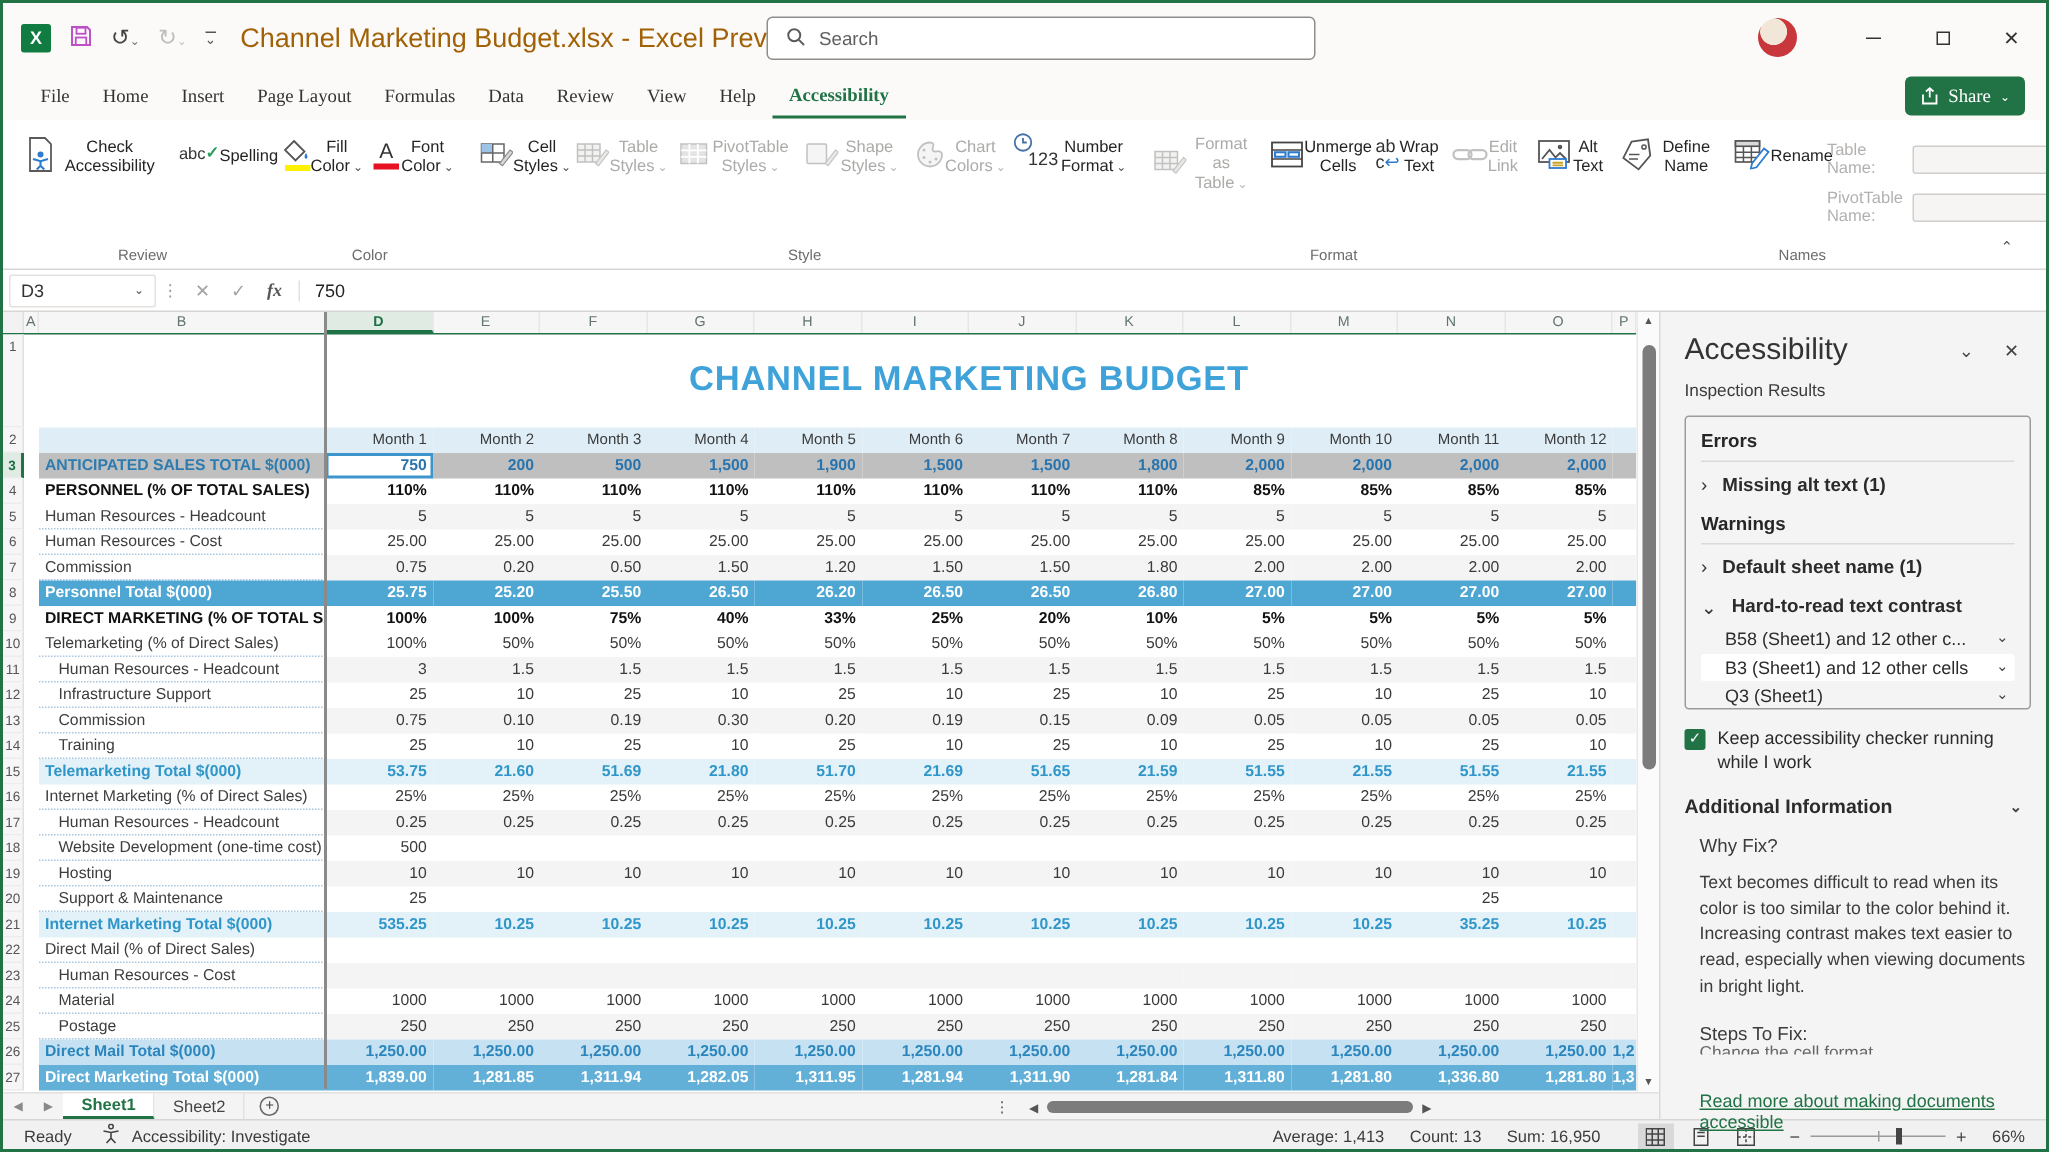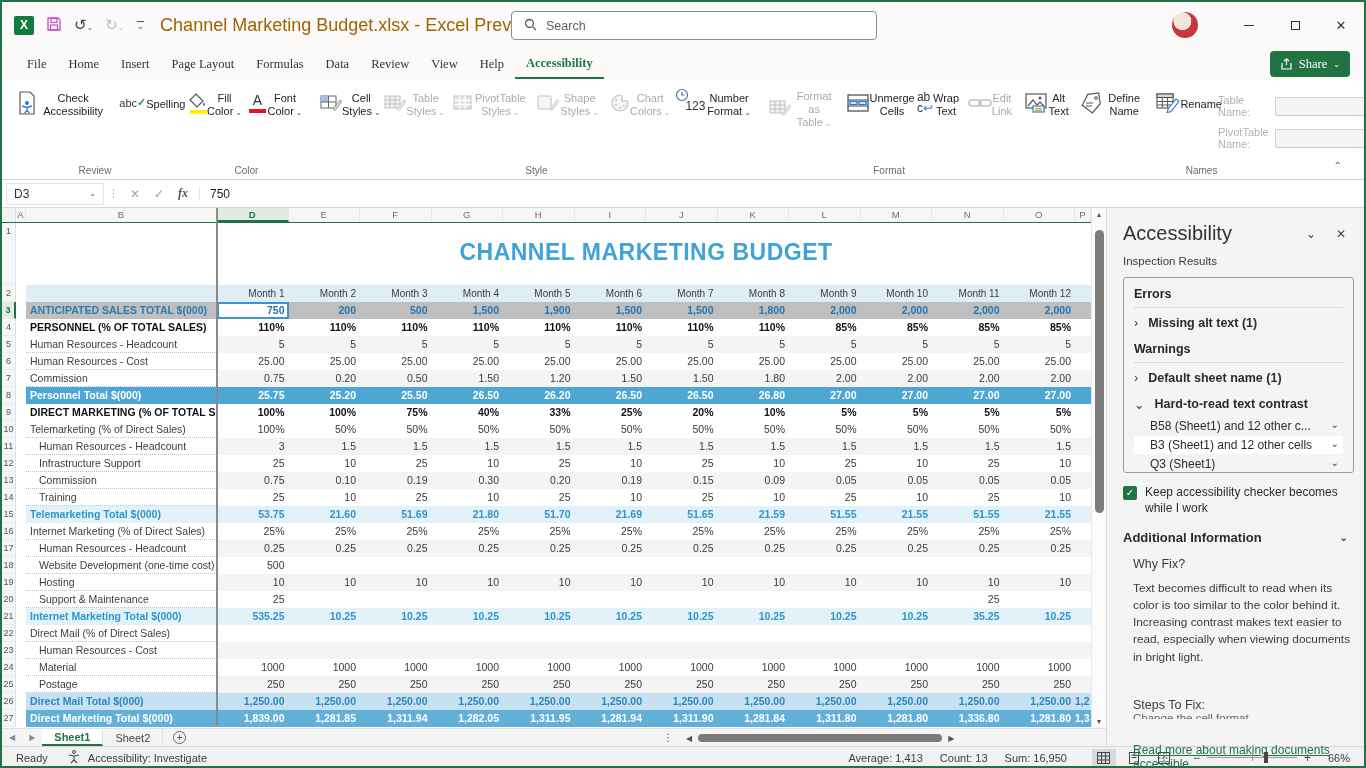--- a/index.html
+++ b/index.html
@@ -129,21 +129,21 @@
 .p-item { display:flex; gap:10px; font-weight:bold; font-size:12.5px; margin:4px 0 12px; }
 .p-item .chev { font-weight:normal; color:#333; }
 .p-sit { display:flex; justify-content:space-between; font-size:12px; font-weight:normal; padding:2px 4px 2px 16px; margin:1px 0; }
 .p-sit.sel { background:#fff; border-radius:2px; }
 .p-sit .c2 { font-size:10px; color:#444; }
 .p-check { display:flex; gap:8px; margin-top:12px; font-size:12px; line-height:1.3; }
 .cbx { width:14px; height:14px; flex:none; background:#217346; border-radius:2px; color:#fff; font-size:10px; line-height:14px; text-align:center; margin-top:1px; }
 .p-add { display:flex; justify-content:space-between; align-items:center; font-weight:bold; font-size:13px; margin-top:14px; }
 .p-why { margin-top:12px; padding-left:10px; font-size:12.5px; color:#3B3B3B; }
 .p-txt { margin-top:9px; padding-left:10px; font-size:11.8px; line-height:1.45; color:#3B3B3B; padding-right:4px; }
-.p-steps { margin-top:32px; padding-left:10px; font-size:12.5px; color:#3B3B3B; }
+.p-steps { margin-top:16px; padding-left:10px; font-size:12.5px; color:#3B3B3B; }
 .p-partial { height:7px; overflow:hidden; padding-left:10px; font-size:11.5px; color:#666; }
 .p-link { display:block; margin-top:24px; padding-left:10px; color:#217346; text-decoration:underline; font-size:12px; width:210px; }
 </style>
 </head>
 <body>
 
 <div class="titlebar">
   <div class="qat">
     <span class="xlicon">X</span>
     <span>
@@ -999,21 +999,21 @@
         <span>B3 (Sheet1) and 12 other cells</span>
         <span class="c2">⌄</span>
       </div>
       <div class="p-sit">
         <span>Q3 (Sheet1)</span>
         <span class="c2">⌄</span>
       </div>
     </div>
     <label class="p-check">
       <span class="cbx">✓</span>
-      <span style="width:226px">Keep accessibility checker becomes while I work</span>
+      <span style="width:226px">Keep accessibility checker running while I work</span>
     </label>
     <div class="p-add">
       <span>Additional Information</span>
       <span style="font-size:10px;color:#444;padding-right:8px">⌄</span>
     </div>
     <div class="p-why">Why Fix?</div>
     <div class="p-txt">Text becomes difficult to read when its color is too similar to the color behind it. Increasing contrast makes text easier to read, especially when viewing documents in bright light.</div>
     <div class="p-steps">Steps To Fix:</div>
     <div class="p-partial">Change the cell format</div>
     <a class="p-link">Read more about making documents accessible</a>

